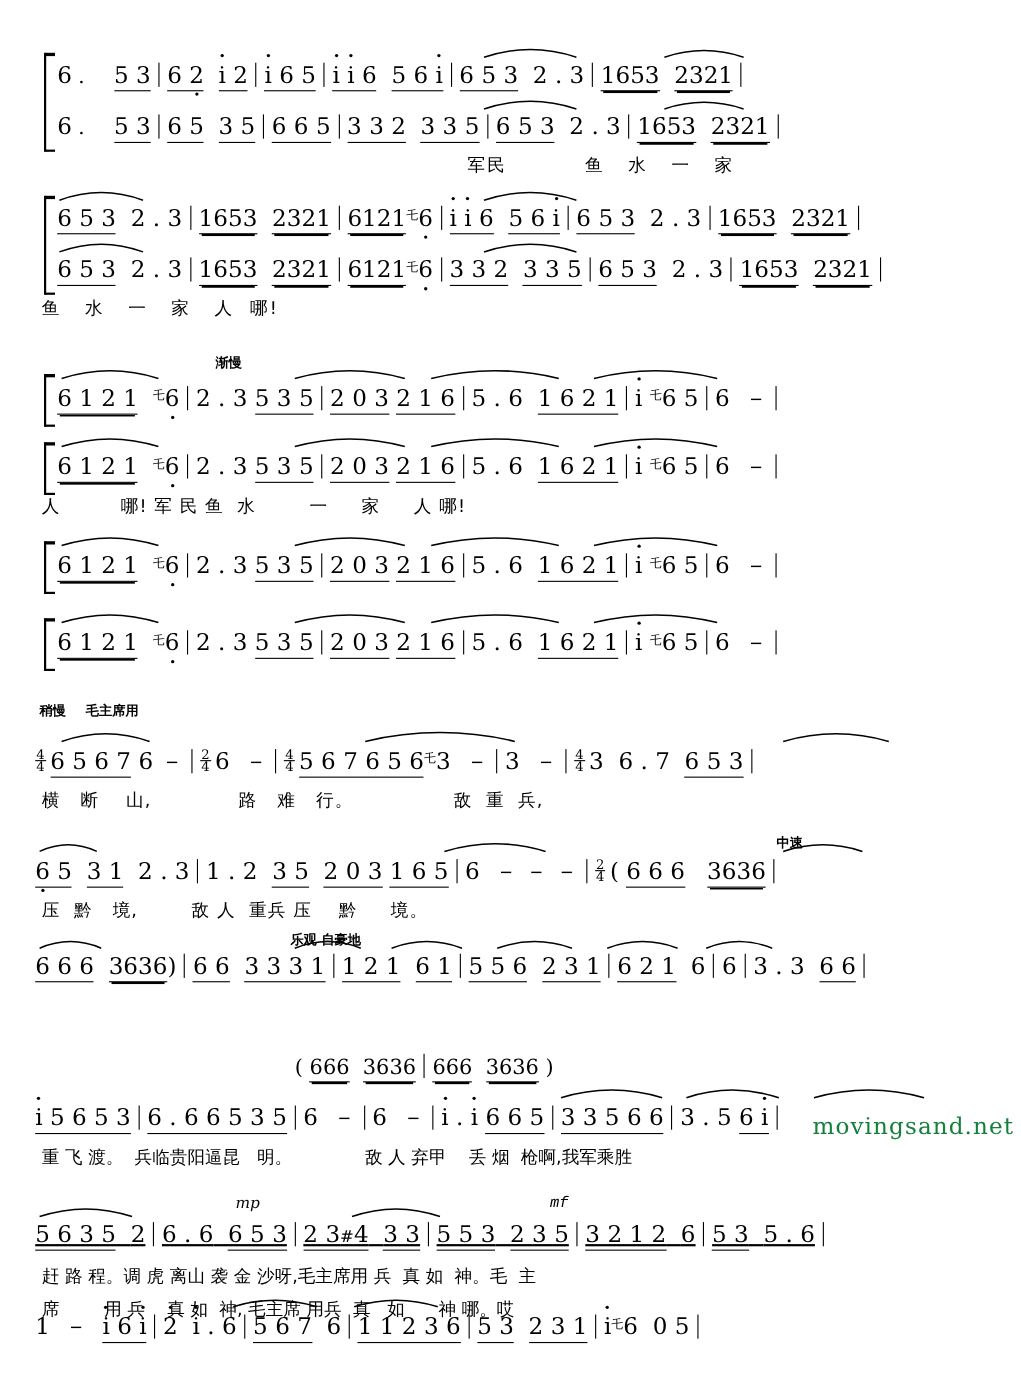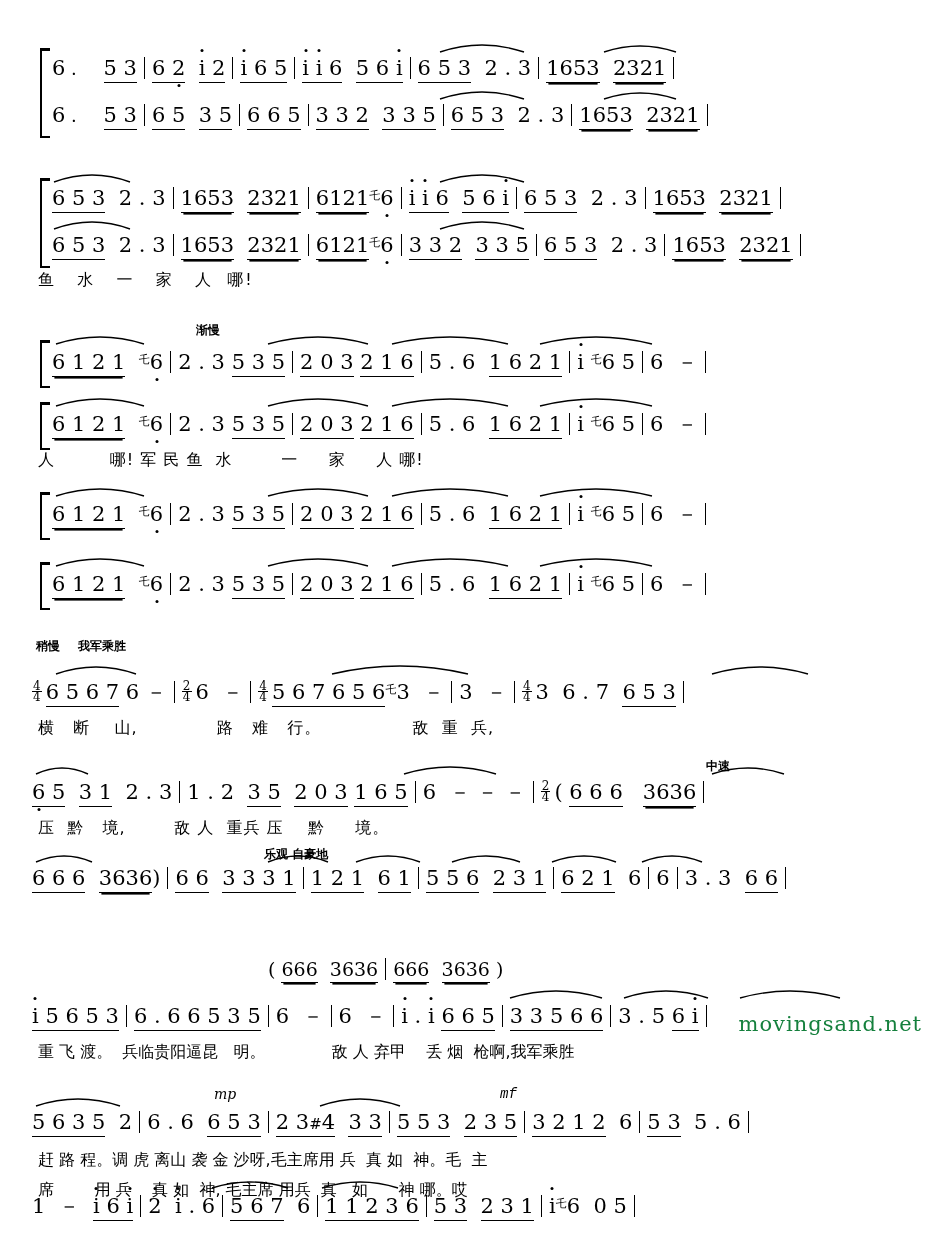--- a/index.html
+++ b/index.html
@@ -58,20 +58,21 @@
 
   <div class="brace" style="left:40px;top:48px;height:90px;"></div>
 
   <div class="row num" style="left:52px;top:56px;">
     <span>6<span style="font-size:18px">&nbsp;.</span></span>&nbsp;&nbsp;&nbsp;&nbsp;<span class="beam1">5&nbsp;3</span><span class="bar"></span><span class="beam1">6&nbsp;<span class="lowdot">2</span></span>&nbsp;&nbsp;<span class="beam1"><span class="hidot">i</span>&nbsp;2</span><span class="bar"></span><span class="beam1"><span class="hidot">i</span>&nbsp;6&nbsp;5</span><span class="bar"></span><span class="beam1"><span class="hidot">i</span>&nbsp;<span class="hidot">i</span>&nbsp;6</span>&nbsp;&nbsp;<span class="beam1">5&nbsp;6&nbsp;<span class="hidot">i</span></span><span class="bar"></span><span class="beam1">6&nbsp;5&nbsp;3</span>&nbsp;&nbsp;<span>2&nbsp;.&nbsp;3</span><span class="bar"></span><span class="beam2">1653</span>&nbsp;&nbsp;<span class="beam2">2321</span><span class="bar"></span>
   </div>
 
   <div class="row num" style="left:52px;top:103px;">
     <span>6<span style="font-size:18px">&nbsp;.</span></span>&nbsp;&nbsp;&nbsp;&nbsp;<span class="beam1">5&nbsp;3</span><span class="bar"></span><span class="beam1">6&nbsp;5</span>&nbsp;&nbsp;<span class="beam1">3&nbsp;5</span><span class="bar"></span><span class="beam1">6&nbsp;6&nbsp;5</span><span class="bar"></span><span class="beam1">3&nbsp;3&nbsp;2</span>&nbsp;&nbsp;<span class="beam1">3&nbsp;3&nbsp;5</span><span class="bar"></span><span class="beam1">6&nbsp;5&nbsp;3</span>&nbsp;&nbsp;<span>2&nbsp;.&nbsp;3</span><span class="bar"></span><span class="beam2">1653</span>&nbsp;&nbsp;<span class="beam2">2321</span><span class="bar"></span>
   </div>
+  <div class="row lyr" style="left:425px;top:140px;letter-spacing:2px;">军民&nbsp;&nbsp;&nbsp;&nbsp;&nbsp;&nbsp;&nbsp;&nbsp;&nbsp;&nbsp;鱼&nbsp;&nbsp;&nbsp;水&nbsp;&nbsp;&nbsp;一&nbsp;&nbsp;&nbsp;家</div>
 
   <svg class="ov" width="928" height="1255">
     <path d="M440,52 Q482,38 524,52" fill="none" stroke="#000" stroke-width="1.4"></path>
     <path d="M440,99 Q482,85 524,99" fill="none" stroke="#000" stroke-width="1.4"></path>
     <path d="M604,52 Q640,40 676,52" fill="none" stroke="#000" stroke-width="1.4"></path>
     <path d="M604,99 Q640,87 676,99" fill="none" stroke="#000" stroke-width="1.4"></path>
   </svg>
 
   <div class="brace" style="left:40px;top:178px;height:90px;"></div>
   <div class="row num" style="left:52px;top:186px;">
@@ -123,21 +124,21 @@
     <path d="M392,406 Q450,392 508,406" fill="none" stroke="#000" stroke-width="1.4"></path>
     <path d="M392,496 Q450,482 508,496" fill="none" stroke="#000" stroke-width="1.4"></path>
     <path d="M392,566 Q450,552 508,566" fill="none" stroke="#000" stroke-width="1.4"></path>
     <path d="M540,344 Q596,330 652,344" fill="none" stroke="#000" stroke-width="1.4"></path>
     <path d="M540,406 Q596,392 652,406" fill="none" stroke="#000" stroke-width="1.4"></path>
     <path d="M540,496 Q596,482 652,496" fill="none" stroke="#000" stroke-width="1.4"></path>
     <path d="M540,566 Q596,552 652,566" fill="none" stroke="#000" stroke-width="1.4"></path>
   </svg>
 
   <div class="tiny" style="position:absolute;left:36px;top:638px;font-weight:bold;">稍慢</div>
-  <div class="tiny" style="position:absolute;left:78px;top:638px;font-weight:bold;">我军乘胜</div>
+  <div class="tiny" style="position:absolute;left:78px;top:638px;font-weight:bold;">毛主席用</div>
   <div class="row num" style="left:32px;top:678px;">
     <span class="ts"><b>4</b>4</span><span class="beam1">6 5 6 7</span>&nbsp;<span>6&nbsp;－</span><span class="bar"></span><span class="ts"><b>2</b>4</span><span>6</span>&nbsp;&nbsp;<span>－</span><span class="bar"></span><span class="ts"><b>4</b>4</span><span class="beam1">5 6 7 6 5 6</span><span class="sup">乇</span><span>3</span>&nbsp;&nbsp;<span>－</span><span class="bar"></span><span>3</span>&nbsp;&nbsp;<span>－</span><span class="bar"></span><span class="ts"><b>4</b>4</span><span>3</span>&nbsp;&nbsp;<span>6&nbsp;.&nbsp;7</span>&nbsp;&nbsp;<span class="beam1">6 5 3</span><span class="bar"></span>
   </div>
   <div class="row lyr" style="left:38px;top:718px;letter-spacing:1px;">横&nbsp;&nbsp;&nbsp;断&nbsp;&nbsp;&nbsp;&nbsp;山,&nbsp;&nbsp;&nbsp;&nbsp;&nbsp;&nbsp;&nbsp;&nbsp;&nbsp;&nbsp;&nbsp;&nbsp;&nbsp;路&nbsp;&nbsp;&nbsp;难&nbsp;&nbsp;&nbsp;行。&nbsp;&nbsp;&nbsp;&nbsp;&nbsp;&nbsp;&nbsp;&nbsp;&nbsp;&nbsp;&nbsp;&nbsp;&nbsp;&nbsp;&nbsp;敌&nbsp;&nbsp;重&nbsp;&nbsp;兵,</div>
 
   <svg class="ov" width="928" height="1255">
     <path d="M56,674 Q96,660 136,674" fill="none" stroke="#000" stroke-width="1.4"></path>
     <path d="M332,674 Q400,658 468,674" fill="none" stroke="#000" stroke-width="1.4"></path>
     <path d="M712,674 Q760,660 808,674" fill="none" stroke="#000" stroke-width="1.4"></path>
   </svg>
@@ -177,21 +178,21 @@
   <div class="row lyr" style="left:38px;top:1042px;letter-spacing:0px;">重&nbsp;飞&nbsp;渡。&nbsp;&nbsp;兵临贵阳逼昆&nbsp;&nbsp;&nbsp;明。&nbsp;&nbsp;&nbsp;&nbsp;&nbsp;&nbsp;&nbsp;&nbsp;&nbsp;&nbsp;&nbsp;&nbsp;&nbsp;敌&nbsp;人&nbsp;弃甲&nbsp;&nbsp;&nbsp;&nbsp;丢&nbsp;烟&nbsp;&nbsp;枪啊,我军乘胜</div>
 
   <svg class="ov" width="928" height="1255">
     <path d="M510,998 Q556,984 602,998" fill="none" stroke="#000" stroke-width="1.4"></path>
     <path d="M624,998 Q666,984 708,998" fill="none" stroke="#000" stroke-width="1.4"></path>
     <path d="M740,998 Q790,984 840,998" fill="none" stroke="#000" stroke-width="1.4"></path>
   </svg>
 
   <div class="dyn" style="position:absolute;left:166px;top:1086px;">mp</div>
   <div class="dyn" style="position:absolute;left:452px;top:1086px;font-family:Liberation Mono, monospace;">mf</div>
-  <div class="row num" style="left:32px;top:1110px;">
+  <div class="row num" style="left:32px;top:1110px;text-decoration:underline;">
     <span class="beam1">5 6 3 5</span>&nbsp;&nbsp;<span>2</span><span class="bar"></span><span>6&nbsp;.&nbsp;6</span>&nbsp;&nbsp;<span class="beam1">6 5 3</span><span class="bar"></span><span class="beam1">2 3<span style="font-size:15px">#</span>4</span>&nbsp;&nbsp;<span class="beam1">3 3</span><span class="bar"></span><span class="beam1">5 5 3</span>&nbsp;&nbsp;<span class="beam1">2 3 5</span><span class="bar"></span><span class="beam1">3 2 1 2</span>&nbsp;&nbsp;<span>6</span><span class="bar"></span><span class="beam1">5 3</span>&nbsp;&nbsp;<span>5&nbsp;.&nbsp;6</span><span class="bar"></span>
   </div>
   <div class="row lyr" style="left:38px;top:1150px;letter-spacing:0px;">赶&nbsp;路&nbsp;程。调&nbsp;虎&nbsp;离山&nbsp;袭&nbsp;金&nbsp;沙呀,毛主席用&nbsp;兵&nbsp;&nbsp;真&nbsp;如&nbsp;&nbsp;神。毛&nbsp;&nbsp;主</div>
 
   <svg class="ov" width="928" height="1255">
     <path d="M36,1106 Q78,1092 120,1106" fill="none" stroke="#000" stroke-width="1.4"></path>
     <path d="M320,1106 Q360,1092 400,1106" fill="none" stroke="#000" stroke-width="1.4"></path>
   </svg>
 
   <div class="row num" style="left:32px;top:1192px;">

